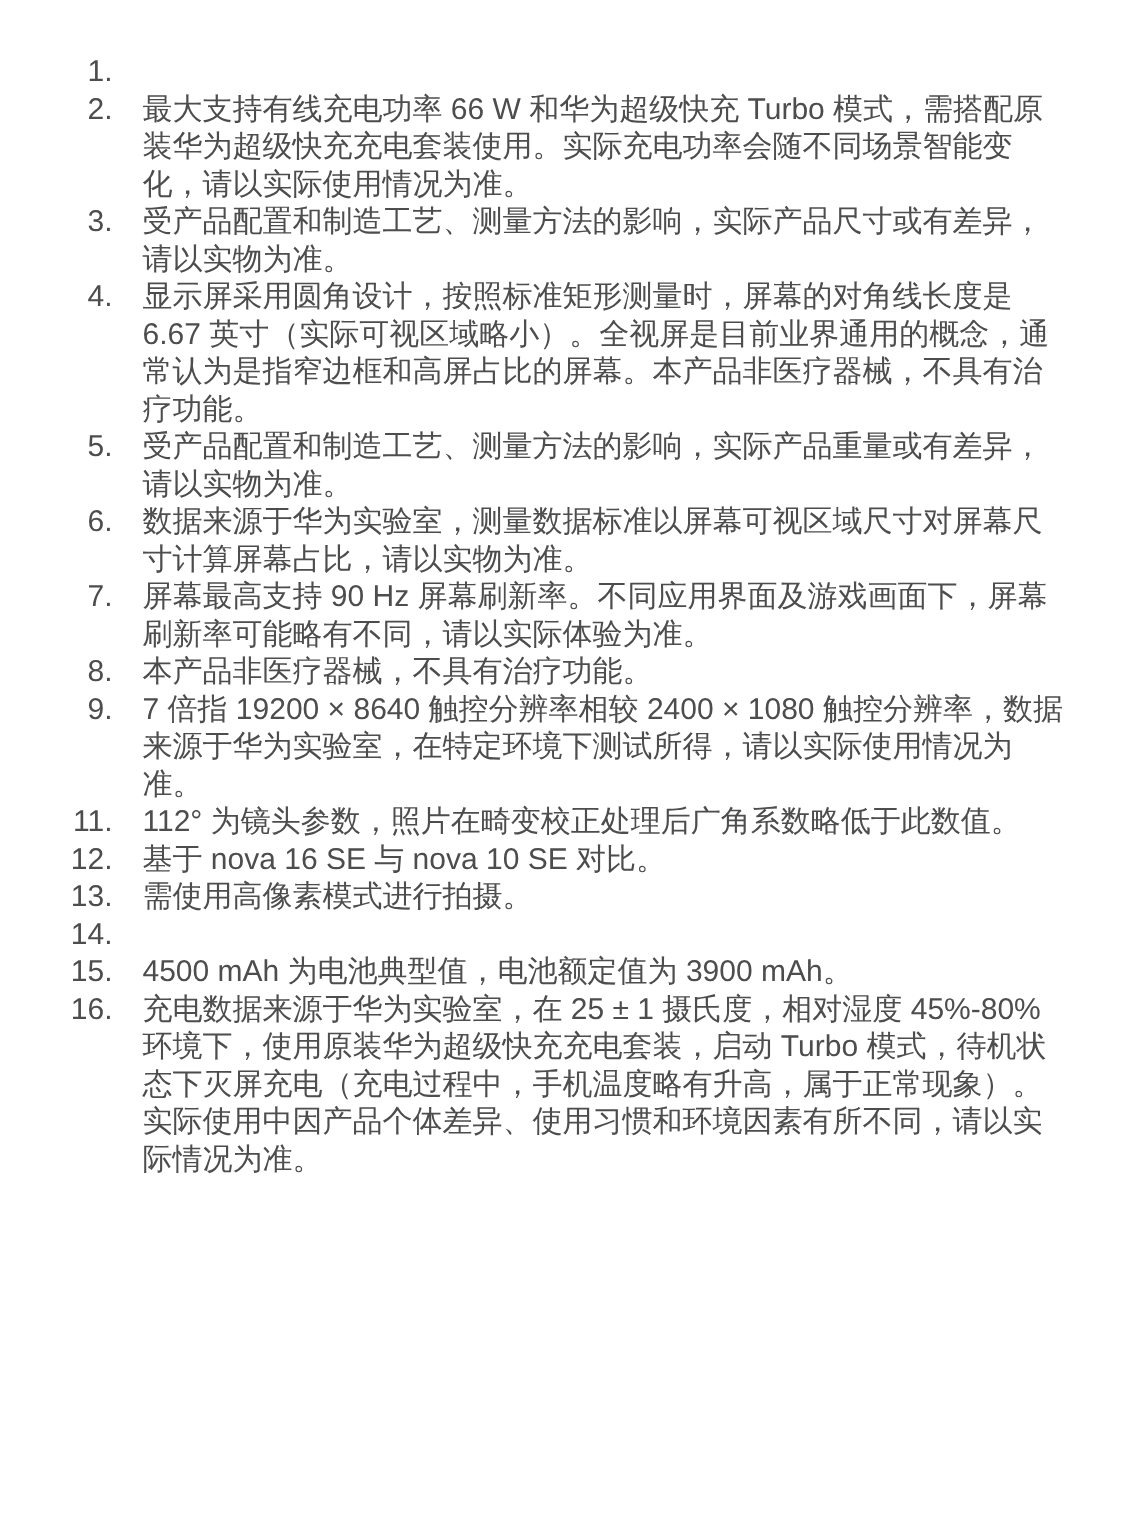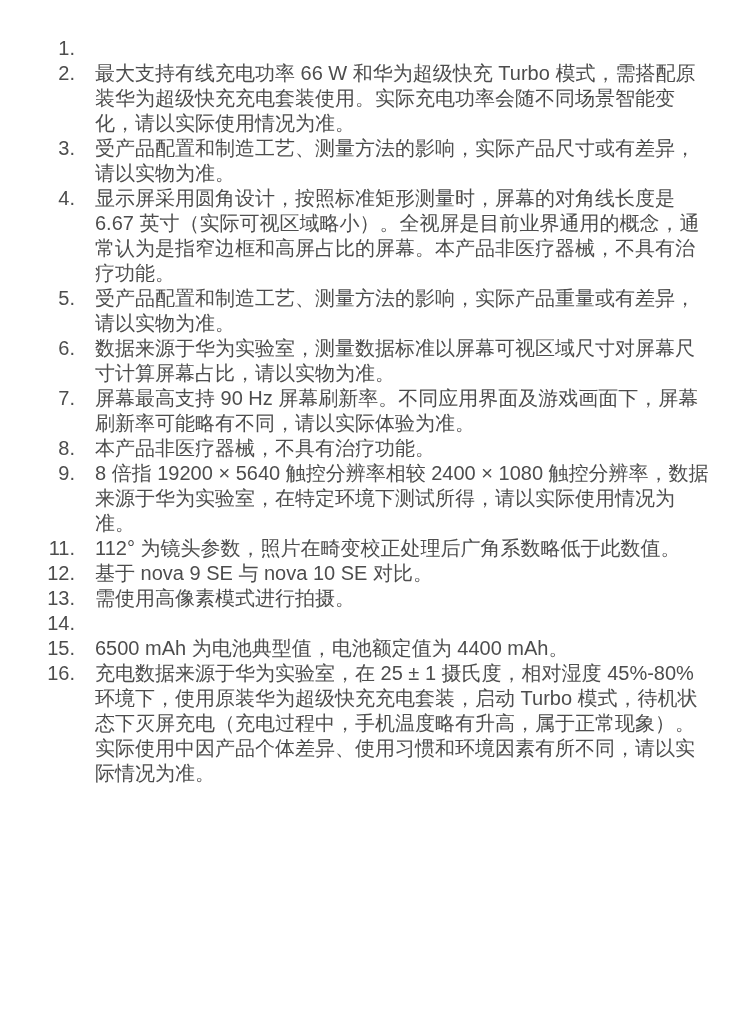--- a/index.html
+++ b/index.html
@@ -76,39 +76,39 @@
     <li class="note-item">
       <span class="num">7.</span>
       <span class="txt">屏幕最高支持 90 Hz 屏幕刷新率。不同应用界面及游戏画面下，屏幕刷新率可能略有不同，请以实际体验为准。</span>
     </li>
     <li class="note-item">
       <span class="num">8.</span>
       <span class="txt">本产品非医疗器械，不具有治疗功能。</span>
     </li>
     <li class="note-item">
       <span class="num">9.</span>
-      <span class="txt">8 倍指 19200 × 5640 触控分辨率相较 2400 × 1080 触控分辨率，数据来源于华为实验室，在特定环境下测试所得，请以实际使用情况为准。</span>
+      <span class="txt">7 倍指 19200 × 8640 触控分辨率相较 2400 × 1080 触控分辨率，数据来源于华为实验室，在特定环境下测试所得，请以实际使用情况为准。</span>
     </li>
     <li class="note-item">
       <span class="num">11.</span>
       <span class="txt">112° 为镜头参数，照片在畸变校正处理后广角系数略低于此数值。</span>
     </li>
     <li class="note-item">
       <span class="num">12.</span>
-      <span class="txt">基于 nova 9 SE 与 nova 10 SE 对比。</span>
+      <span class="txt">基于 nova 16 SE 与 nova 10 SE 对比。</span>
     </li>
     <li class="note-item">
       <span class="num">13.</span>
       <span class="txt">需使用高像素模式进行拍摄。</span>
     </li>
     <li class="note-item">
       <span class="num">14.</span>
     </li>
     <li class="note-item">
       <span class="num">15.</span>
-      <span class="txt">6500 mAh 为电池典型值，电池额定值为 4400 mAh。</span>
+      <span class="txt">4500 mAh 为电池典型值，电池额定值为 3900 mAh。</span>
     </li>
     <li class="note-item">
       <span class="num">16.</span>
       <span class="txt">充电数据来源于华为实验室，在 25 ± 1 摄氏度，相对湿度 45%-80% 环境下，使用原装华为超级快充充电套装，启动 Turbo 模式，待机状态下灭屏充电（充电过程中，手机温度略有升高，属于正常现象）。实际使用中因产品个体差异、使用习惯和环境因素有所不同，请以实际情况为准。</span>
     </li>
   </ol>
 </div>
 
 </body></html>

